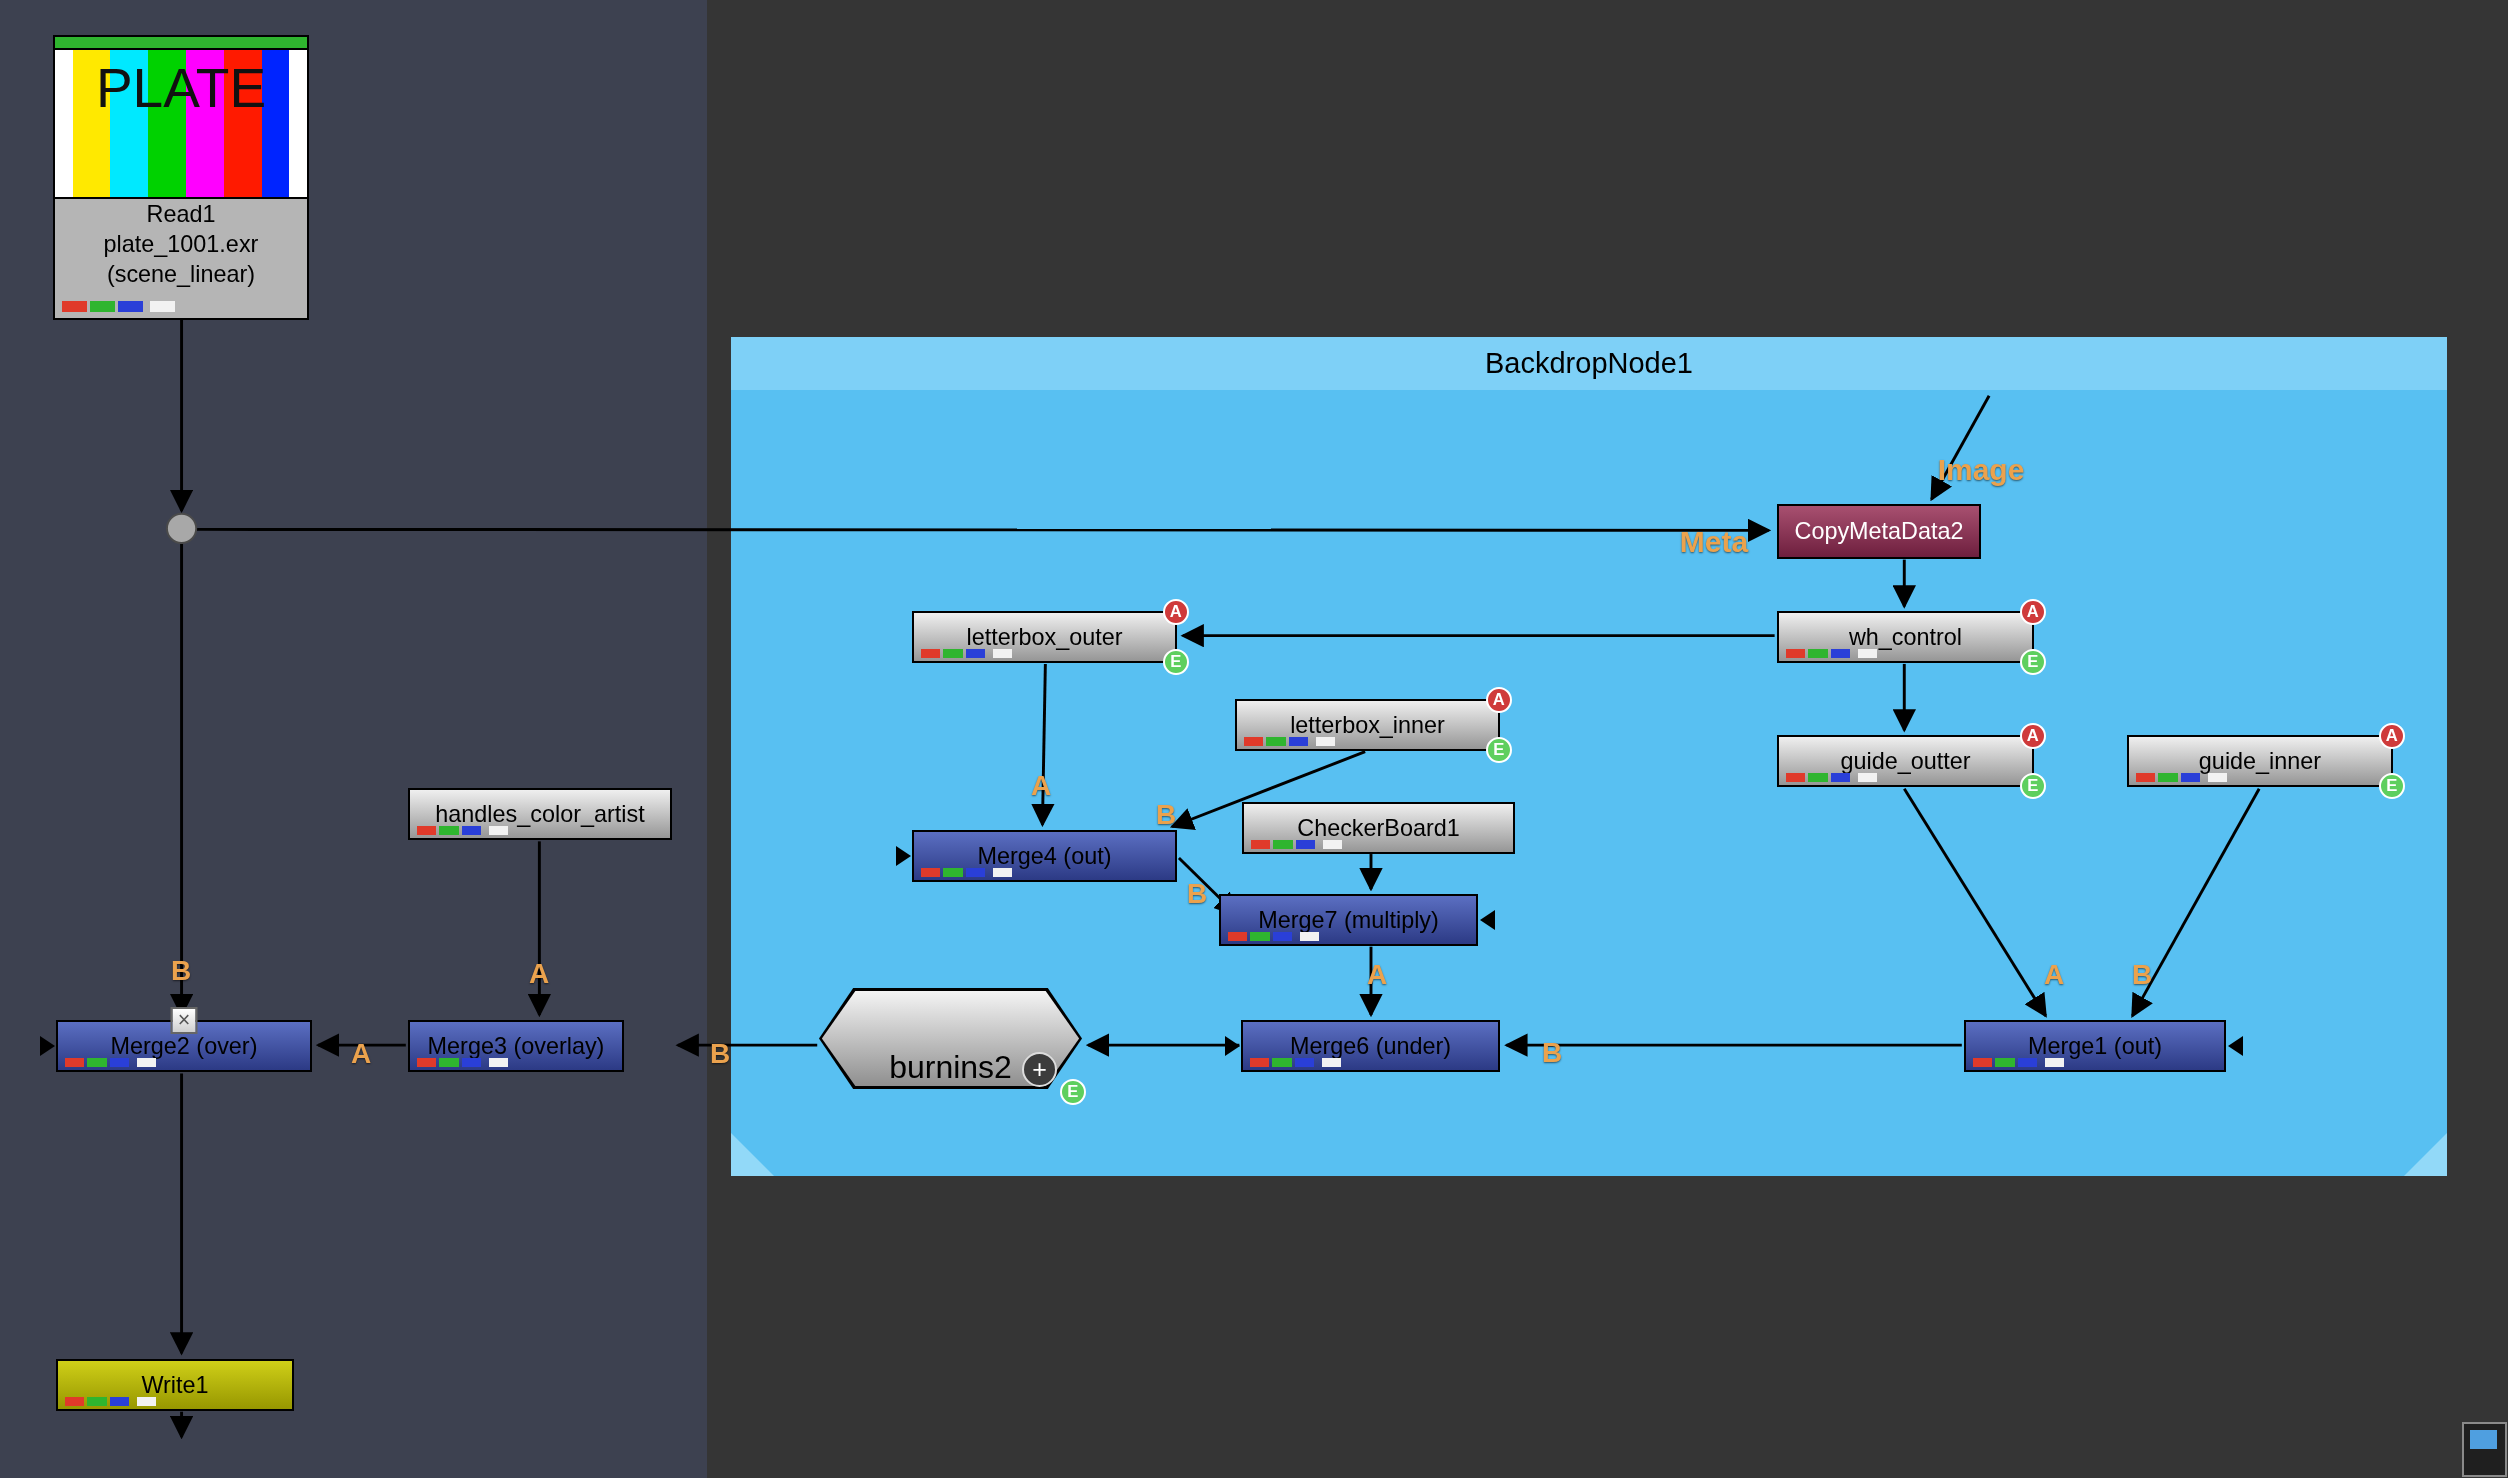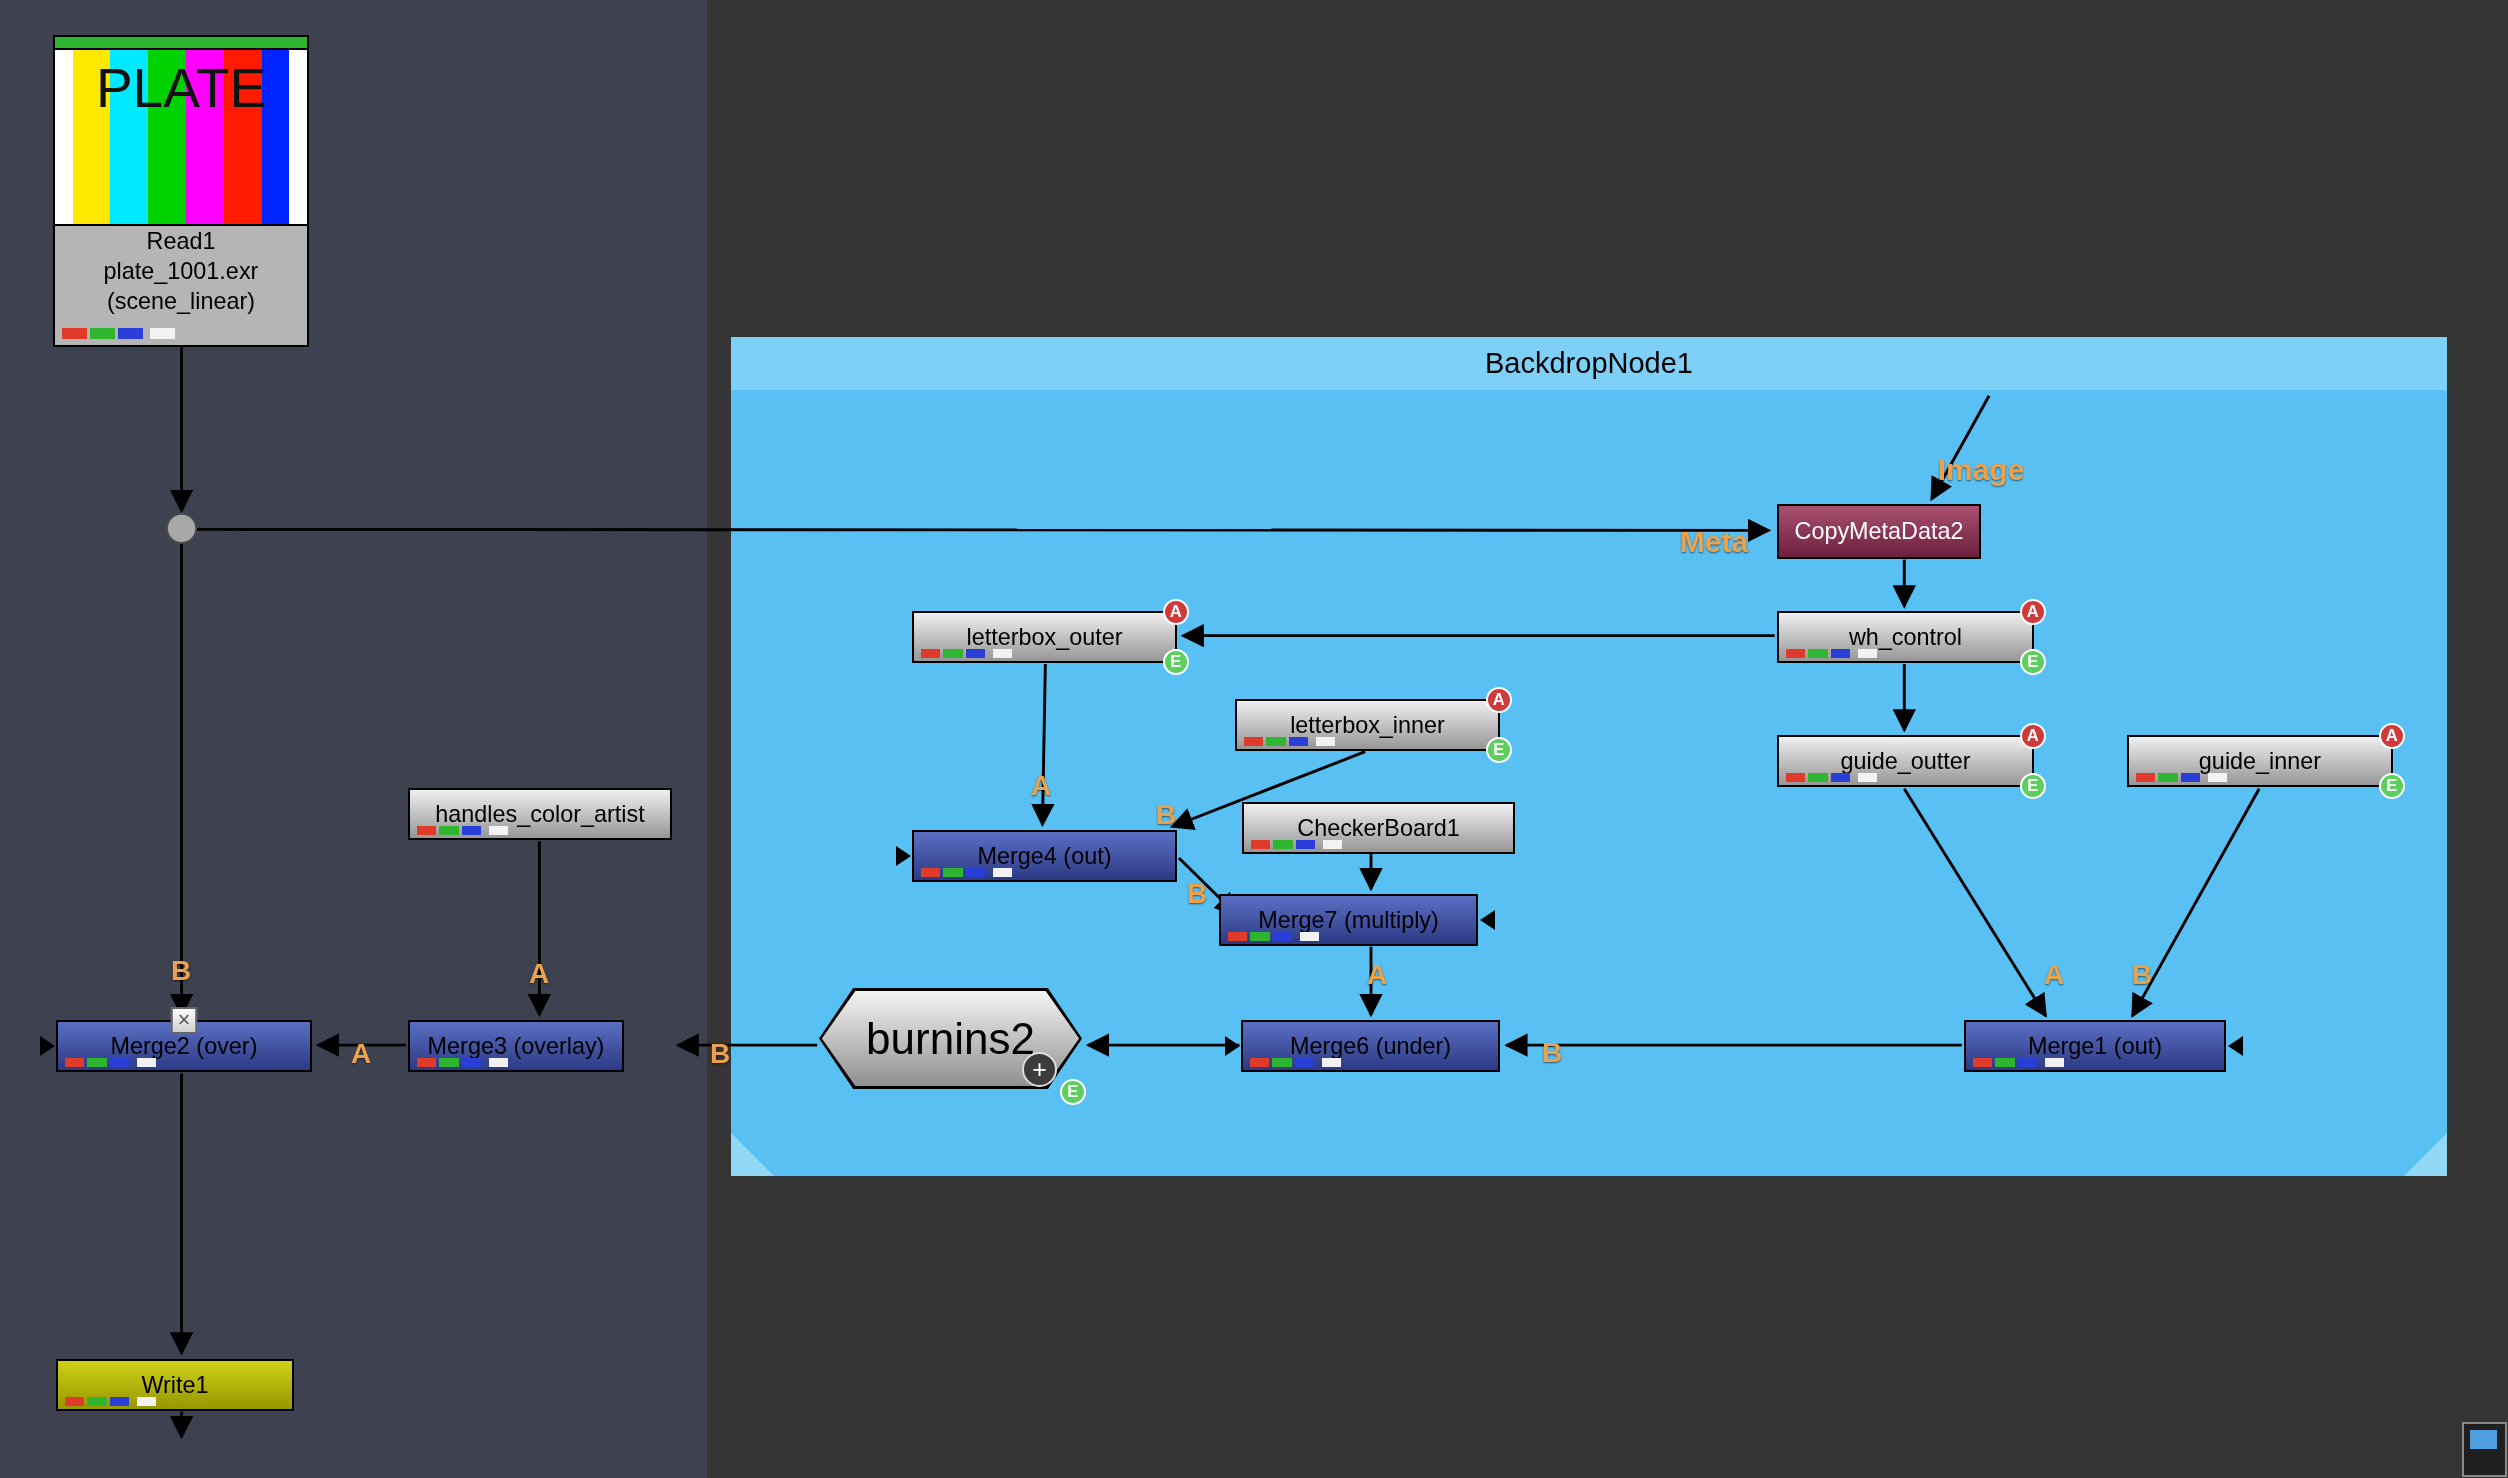--- a/index.html
+++ b/index.html
@@ -40,29 +40,29 @@
   .nub-left{left:-18.5px;border-left:15.6px solid #000}
   .nub-right{right:-18.5px;border-right:15.6px solid #000}
 
   .wire-label{position:absolute;z-index:4;transform:translate(-50%,-50%);color:#eba24d;font-weight:bold;font-size:28px;text-shadow:0 1px 2px rgba(0,0,0,.55);white-space:nowrap}
 
   .disable-box{position:absolute;left:50%;top:-14.6px;transform:translateX(-50%);width:27px;height:27px;background:linear-gradient(#fff,#cfcfcf);border:2px solid #666;color:#555;display:flex;align-items:center;justify-content:center;font-size:21.5px;z-index:4}
 
   
   #read-node{position:absolute;left:53px;top:35px;width:256px;z-index:3;border:2px solid #000;background:#b5b5b5}
   .read-green{height:12.7px;background:#2fb52f;border-bottom:2px solid #000}
-  .read-thumb{position:relative;height:176px;border-bottom:2px solid #000;
+  .read-thumb{position:relative;height:149px;border-bottom:2px solid #000;
     background:linear-gradient(90deg,#fff 0 7%,#ffe900 7% 22%,#00e9ff 22% 37%,#00d200 37% 52%,#ff00ff 52% 67%,#ff1a00 67% 82%,#0024ff 82% 93%,#fff 93% 100%)}
   .plate-text{position:absolute;left:50%;top:5.9px;transform:translateX(-50%);font-size:55px;color:#111}
   .read-labels{padding:0 0 29px;text-align:center;font-size:23.4px;line-height:30px;color:#000}
 
   
   #hex{position:absolute;left:819px;top:988px;width:263px;height:101px;z-index:3}
   .hex-outer{position:absolute;inset:0;background:#000;clip-path:polygon(0% 50%,13% 0%,87% 0%,100% 50%,87% 100%,13% 100%)}
-  .hex-inner{position:absolute;inset:2.9px;background:linear-gradient(#f4f4f4,#8f8f8f);clip-path:polygon(0% 50%,13% 0%,87% 0%,100% 50%,87% 100%,13% 100%);display:flex;align-items:center;justify-content:center;font-size:44px;color:#000}
+  .hex-inner{position:absolute;inset:2.9px;background:linear-gradient(#f4f4f4,#8f8f8f);clip-path:polygon(0% 50%,13% 0%,87% 0%,100% 50%,87% 100%,13% 100%);display:flex;align-items:flex-end;justify-content:center;font-size:32px;color:#000}
   .plus-circle{position:absolute;right:25px;bottom:2px;width:35px;height:35px;border-radius:50%;background:#3c3c3c;border:2px solid #dcdcdc;color:#fff;display:flex;align-items:center;justify-content:center;font-size:25px;z-index:4}
   .badge-e-hex{bottom:-15.6px;right:-3.9px}
 
   
   #minimap{position:absolute;left:2462px;top:1422px;width:45px;height:55px;background:#1f1f1f;border:2px solid #8a8a8a;z-index:5}
   #minimap .mini-backdrop{position:absolute;left:5.9px;top:5.9px;width:27px;height:19.5px;background:#4f9fe0}
 </style>
 </head>
 <body>
 

